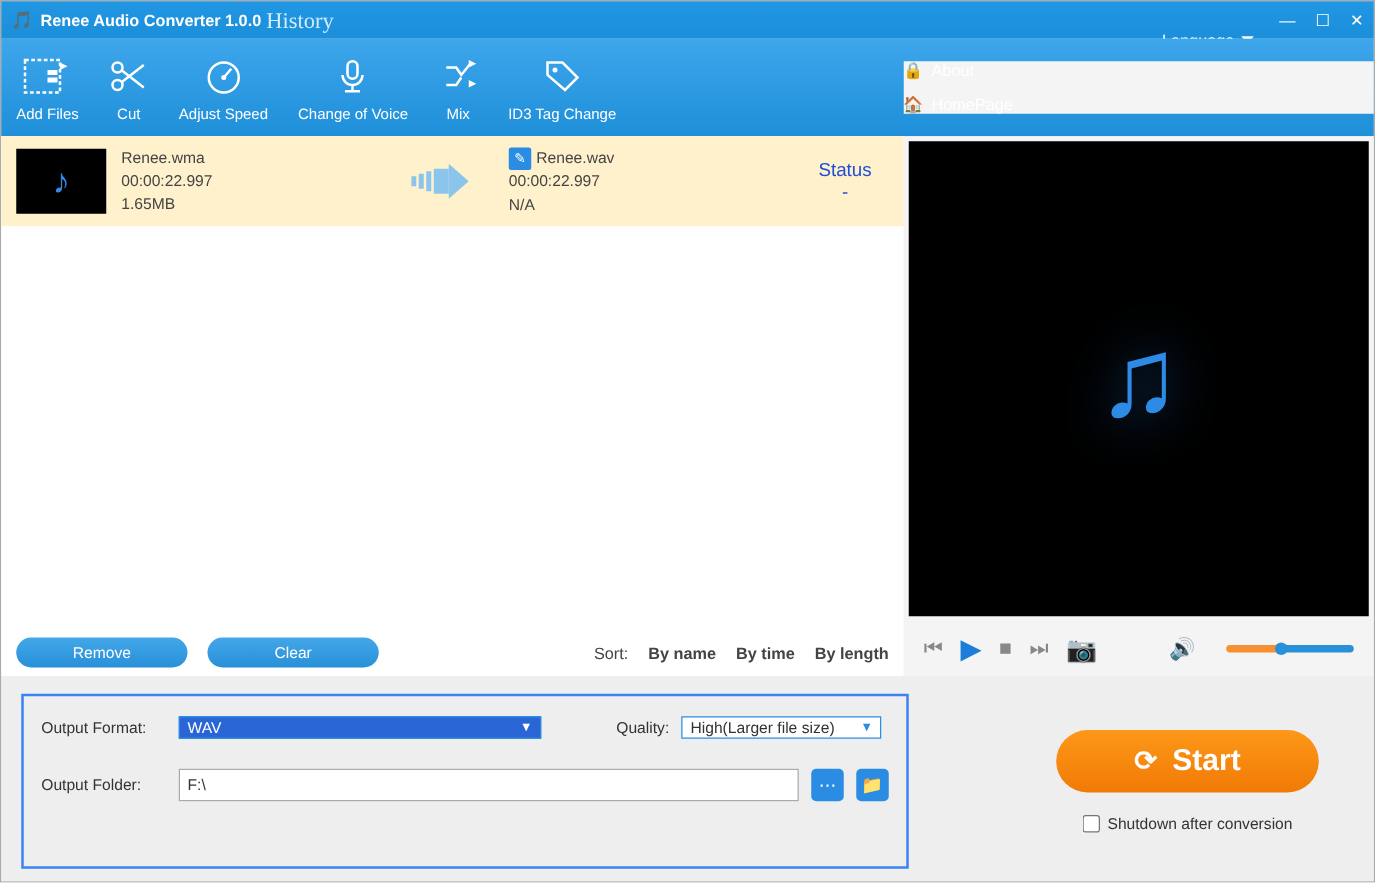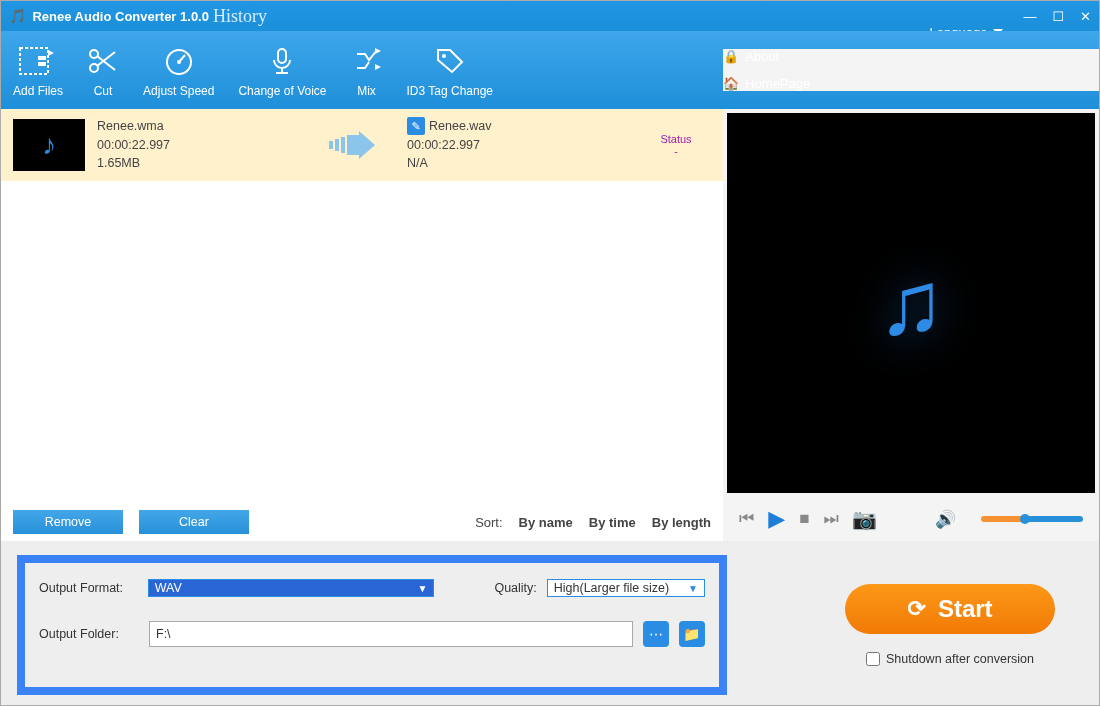--- a/index.html
+++ b/index.html
@@ -20,36 +20,36 @@
 .toolbar .right { margin-left:auto; display:flex; gap:12px; padding-right:16px; font-size:13px; }
 .link { display:flex; align-items:center; gap:6px; cursor:pointer; }
 
 .middle { flex:1; display:flex; min-height:0; }
 .left { flex:1; display:flex; flex-direction:column; background:#fff; }
 .row { height:72px; background:#fff1cc; display:flex; align-items:center; padding:8px 12px; gap:12px; }
 .thumb { width:72px; height:52px; background:#000; display:flex; align-items:center; justify-content:center; color:#2d8be6; font-size:28px;}
 .fileinfo { display:flex; flex-direction:column; font-size:12.5px; line-height:1.5; color:#444; min-width:200px; }
 .arrow { color:#6bb6ea; font-size:26px; margin:0 20px; }
 .editicon { width:18px; height:18px; background:#2a8ce2; color:#fff; display:inline-flex; align-items:center; justify-content:center; font-size:11px; border-radius:2px; margin-right:4px; }
-.statcol { margin-left:auto; width:70px; text-align:center; font-size:11px; color:#a21caf; }
+.statcol { margin-left:auto; width:70px; text-align:center; font-size:15px; color:#1d4ed8; }
 
 .controls { height:38px; display:flex; align-items:center; gap:16px; padding:0 12px; font-size:13px; color:#444; }
-.bbtn { width:110px; height:24px; background:linear-gradient(#43a7e8,#2890d9); color:#fff; display:flex; align-items:center; justify-content:center; font-size:12.5px; border-radius:0; cursor:pointer; }
+.bbtn { width:137px; height:24px; background:linear-gradient(#43a7e8,#2890d9); color:#fff; display:flex; align-items:center; justify-content:center; font-size:12.5px; border-radius:12px; cursor:pointer; }
 .sortlbl { margin-left:auto; }
 .sortopt { cursor:pointer;font-weight:bold; }
 
 .right { width:376px; background:#f4f4f4; display:flex; flex-direction:column; }
 .preview { flex:1; margin:4px; background:#000; display:flex; align-items:center; justify-content:center; }
 .note { color:#2d8be6; font-size:90px; filter:drop-shadow(0 0 20px #1a5aa0); }
 .pcontrols { height:44px; display:flex; align-items:center; gap:14px; padding:0 16px; color:#888; font-size:17px; }
 .volslider { flex:1; height:6px; border-radius:3px; background:linear-gradient(to right,#f69030 0,#f69030 40%,#2890d9 40%,#2890d9 100%); position:relative; margin-left:10px; }
 .volknob { width:10px; height:10px; border-radius:50%; background:#2890d9; position:absolute; left:38%; top:-2px; }
 
 .bottom { height:164px; background:#eee; padding:14px 16px 10px; display:flex; gap:90px; }
-.outbox { border:8px solid #3b82f6; padding:16px 14px; width:710px; display:flex; flex-direction:column; gap:24px; font-size:12.5px; color:#333; }
+.outbox { border:2px solid #3b82f6; padding:16px 14px; width:710px; display:flex; flex-direction:column; gap:24px; font-size:12.5px; color:#333; }
 .fldrow { display:flex; align-items:center; gap:10px; }
 .lbl { width:100px; }
 .combo { height:18px; border:1px solid #2a8ce2; display:flex; align-items:center; padding:0 6px; font-size:12.5px; position:relative; }
 .combo.sel { background:#2a65d6; color:#fff; width:290px; }
 .combo .dd { margin-left:auto; color:#2a8ce2; font-size:10px; }
 .combo.lite { background:#fff; width:160px; color:#333; }
 .txt { flex:1; height:26px; border:1px solid #aaa; background:#fff; padding:0 6px; display:flex; align-items:center; font-size:12.5px; }
 .sbtn { width:26px; height:26px; background:#2a8ce2; color:#fff; display:flex; align-items:center; justify-content:center; border-radius:4px; cursor:pointer; font-size:14px; }
 
 .rbottom { flex:1; display:flex; flex-direction:column; align-items:center; justify-content:center; gap:18px; }

